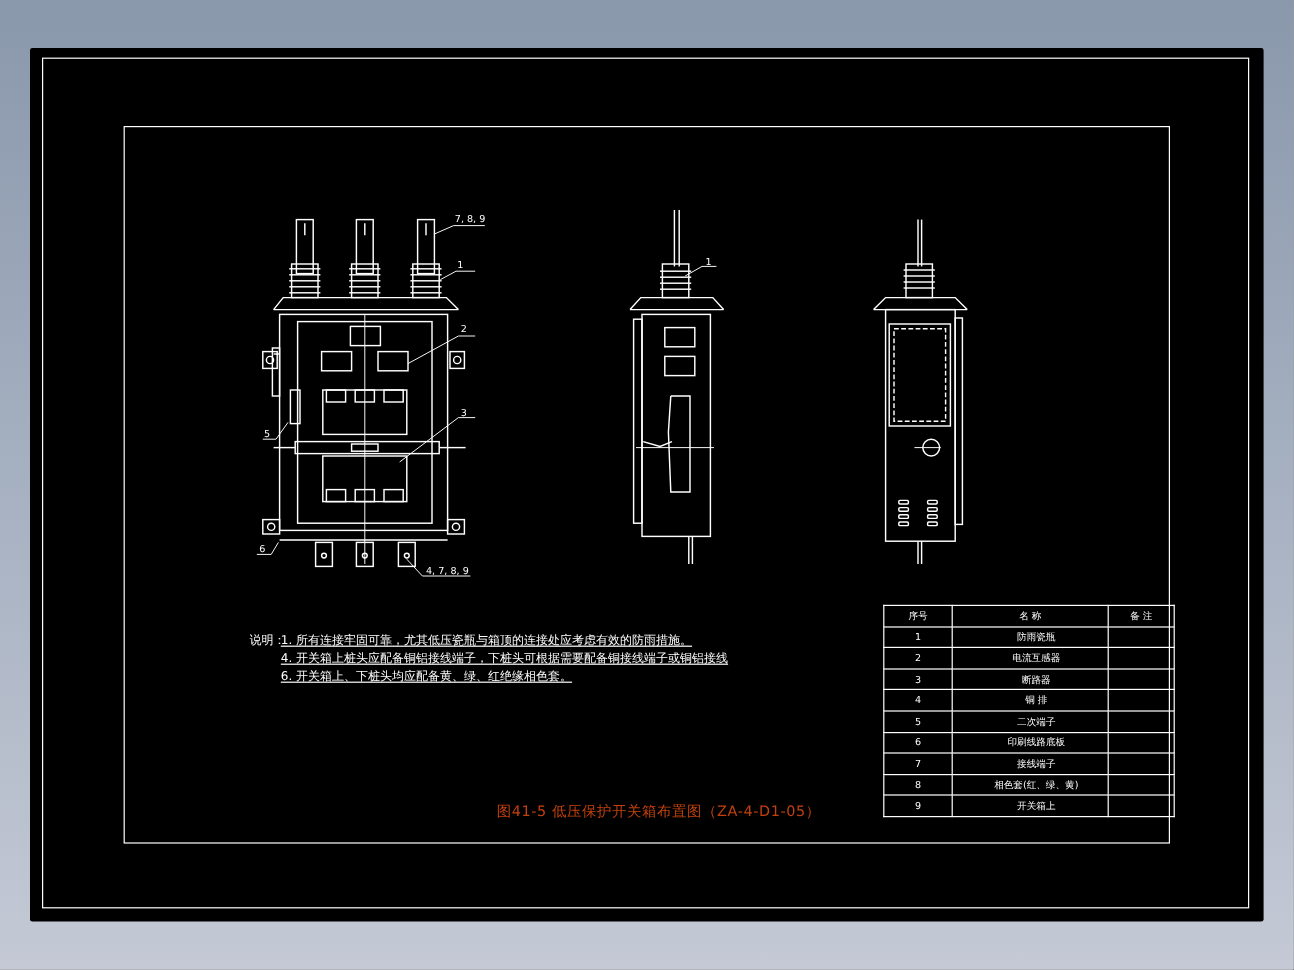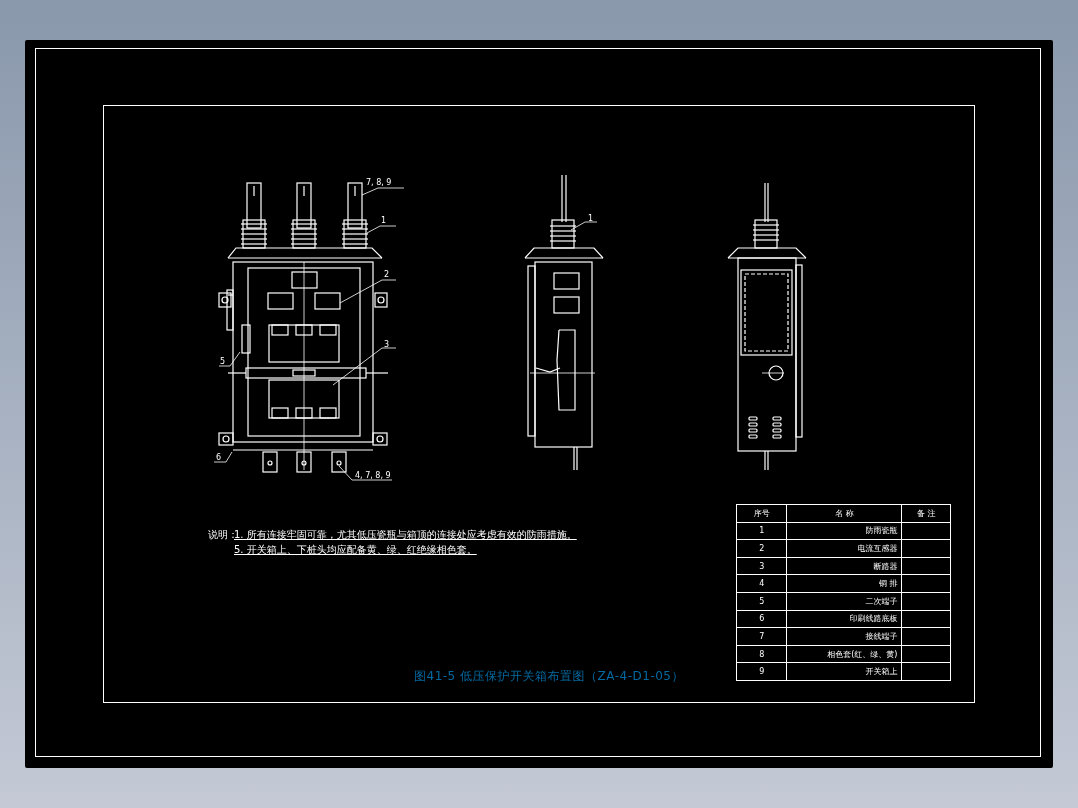--- a/index.html
+++ b/index.html
@@ -24,33 +24,33 @@
   .notes {
     position: absolute; left: 208px; top: 527px; color: #fff;
     font-size: 10px; line-height: 15.2px; font-family: "DejaVu Sans", sans-serif;
     white-space: nowrap;
   }
   .notes .head { position: absolute; left: 0; top: 0; }
   .notes ol { list-style: none; margin: 0; padding: 0 0 0 26px; text-decoration: underline; }
   .notes li { margin: 0; }
   .notes li.cont { padding-left: 14px; }
   .caption {
-    position: absolute; left: 414px; top: 668px; color: #0369a1;
+    position: absolute; left: 414px; top: 668px; color: #c2410c;
     font-size: 12px; white-space: nowrap; letter-spacing: 0.5px;
   }
   table.parts {
-    position: absolute; left: 736px; top: 504px; width: 215px;
+    position: absolute; left: 736px; top: 504px; width: 243px;
     border-collapse: collapse; color: #fff; font-size: 8px;
   }
   table.parts td, table.parts th {
     border: 1px solid #fff; height: 16.6px; padding: 0 4px; font-weight: normal;
   }
   table.parts th { text-align: center; }
   table.parts td.no { text-align: center; width: 44px; }
-  table.parts td.name { width: 102px; text-align: right; padding-left: 14px; }
+  table.parts td.name { width: 102px; text-align: center; padding-left: 14px; }
   table.parts td.remark { width: 42px; }
   .label {
     position: absolute; color: #fff; font-size: 8px; font-family: "DejaVu Sans", sans-serif;
     white-space: nowrap;
   }
 </style>
 </head>
 <body>
 
 <div class="sheet">
@@ -192,34 +192,35 @@
       <rect x="773" y="417" width="8" height="3" rx="1"></rect>
         <rect x="773" y="423" width="8" height="3" rx="1"></rect>
       <rect x="773" y="429" width="8" height="3" rx="1"></rect>
         <rect x="773" y="435" width="8" height="3" rx="1"></rect>
       <line x1="765" y1="451" x2="765" y2="470"></line>
       <line x1="768" y1="451" x2="768" y2="470"></line>
     </g>
   </g>
 </svg>
 
-<span class="label" style="left:366px;top:178px;">7, 8, 9</span>
+<span class="label" style="left:379px;top:178px;">7, 8, 9</span>
 <span class="label" style="left:381px;top:216px;">1</span>
 <span class="label" style="left:384px;top:270px;">2</span>
 <span class="label" style="left:384px;top:340px;">3</span>
 <span class="label" style="left:220px;top:357px;">5</span>
 <span class="label" style="left:216px;top:453px;">6</span>
 <span class="label" style="left:355px;top:471px;">4, 7, 8, 9</span>
 <span class="label" style="left:588px;top:214px;">1</span>
 
 <div class="notes">
   <span class="head">说明：</span>
   <ol>
     <li>1. 所有连接牢固可靠，尤其低压瓷瓶与箱顶的连接处应考虑有效的防雨措施。</li>
-    <li>5. 开关箱上、下桩头均应配备黄、绿、红绝缘相色套。</li>
+    <li>4. 开关箱上桩头应配备铜铝接线端子，下桩头可根据需要配备铜接线端子或铜铝接线</li>
+    <li>6. 开关箱上、下桩头均应配备黄、绿、红绝缘相色套。</li>
   </ol>
 </div>
 
 <div class="caption">图41-5  低压保护开关箱布置图（ZA-4-D1-05）</div>
 
 <table class="parts">
   <tbody>
       <tr>
     <th>序号</th>
     <th>名    称</th>

